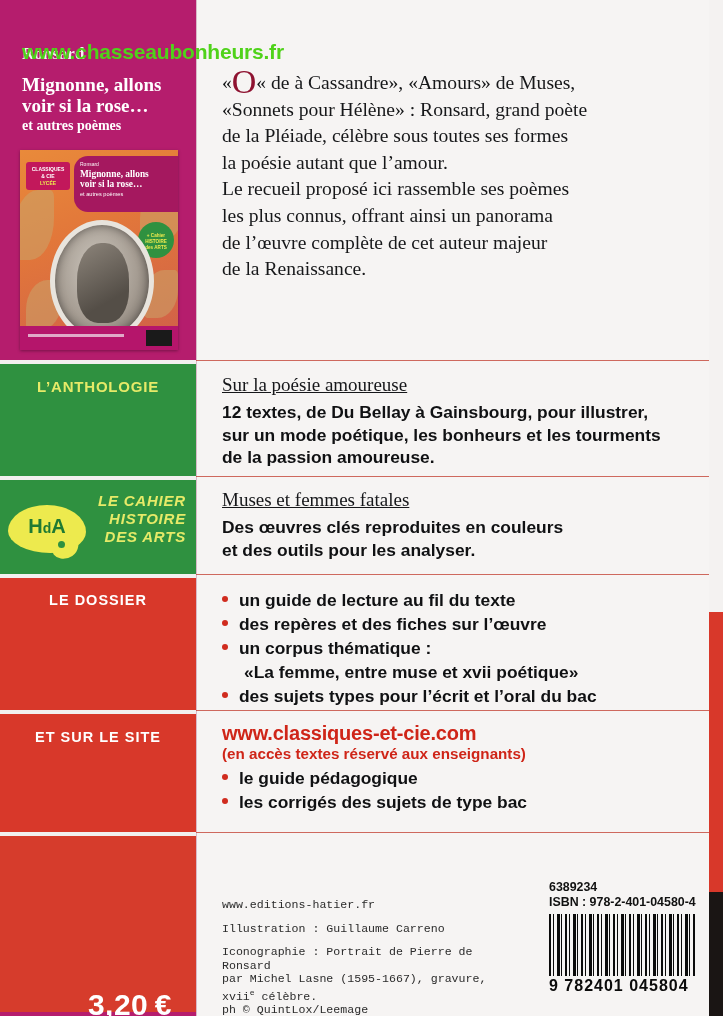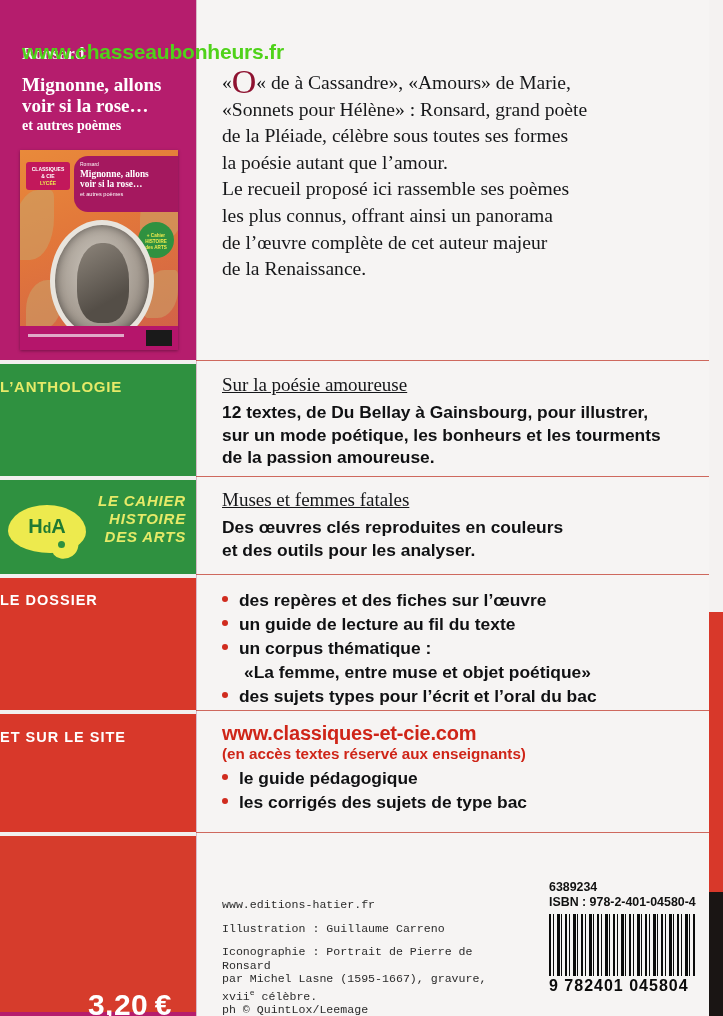--- a/index.html
+++ b/index.html
@@ -29,21 +29,21 @@
 
   .divider{position:absolute;left:196px;width:513px;height:1px;background:#c0392b;opacity:.75;}
 
   
   .blurb{position:absolute;left:222px;top:70px;width:470px;
     font-family:"Liberation Serif",serif;font-size:19.6px;line-height:26.6px;color:#17181a;}
   .blurb .dropcap{font-size:34px;line-height:0;color:#8e1230;font-family:"Liberation Serif",serif;
     position:relative;top:4px;}
 
   
-  .lbl{position:absolute;width:196px;font-weight:bold;
+  .lbl{position:absolute;width:196px;text-align:center;font-weight:bold;
     letter-spacing:.6px;font-family:"Liberation Sans",sans-serif;}
   .lbl-anth{top:378px;color:#e6ea68;font-size:15px;letter-spacing:.8px;}
   .lbl-dossier{top:592px;color:#ffffff;font-size:14.5px;letter-spacing:1px;}
   .lbl-site{top:729px;color:#ffffff;font-size:14.5px;letter-spacing:1px;}
 
   .cahier-lbl{position:absolute;left:0;top:492px;width:186px;text-align:right;
     color:#e6ea68;font-weight:bold;font-size:15px;line-height:18px;letter-spacing:.8px;font-style:italic;}
 
   
   .hda{position:absolute;left:8px;top:505px;width:78px;height:54px;}
@@ -176,21 +176,21 @@
     <div class="medal">
       <div class="head"></div>
     </div>
     <div class="footer">
       <div class="line"></div>
       <div class="h"></div>
     </div>
   </div>
 
   <div class="blurb">
-    <span>«</span><span class="dropcap">O</span><span>« de à Cassandre», «Amours» de Marie,</span><br>
+    <span>«</span><span class="dropcap">O</span><span>« de à Cassandre», «Amours» de Muses,</span><br>
     <span>«Sonnets pour Hélène» : Ronsard, grand poète</span><br>
     <span>de la Pléiade, célèbre sous toutes ses formes</span><br>
     <span>la poésie autant que l’amour.</span><br>
     <span>Le recueil proposé ici rassemble ses poèmes</span><br>
     <span>les plus connus, offrant ainsi un panorama</span><br>
     <span>de l’œuvre complète de cet auteur majeur</span><br>
     <span>de la Renaissance.</span>
   </div>
 
   <div class="divider" style="top:360px;"></div>
@@ -220,23 +220,23 @@
   </div>
 
   <div class="sec" style="top:489px;">
     <h3>Muses et femmes fatales</h3>
     <p style="white-space:pre-line">Des œuvres clés reproduites en couleurs
 et des outils pour les analyser.</p>
   </div>
 
   <div class="sec" style="top:588px;">
     <ul>
+      <li><span class="bul"></span><span>un guide de lecture au fil du texte</span></li>
       <li><span class="bul"></span><span>des repères et des fiches sur l’œuvre</span></li>
-      <li><span class="bul"></span><span>un guide de lecture au fil du texte</span></li>
-      <li><span class="bul"></span><span>un corpus thématique :</span><span class="sub">«La femme, entre muse et objet poétique»</span></li>
+      <li><span class="bul"></span><span>un corpus thématique :</span><span class="sub">«La femme, entre muse et xvii poétique»</span></li>
       <li><span class="bul"></span><span>des sujets types pour l’écrit et l’oral du bac</span></li>
     </ul>
   </div>
 
   <div class="sec" style="top:722px;">
     <div class="url">www.classiques-et-cie.com</div>
     <div class="urlsub">(en accès textes réservé aux enseignants)</div>
     <ul>
       <li><span class="bul"></span><span>le guide pédagogique</span></li>
       <li><span class="bul"></span><span>les corrigés des sujets de type bac</span></li>

